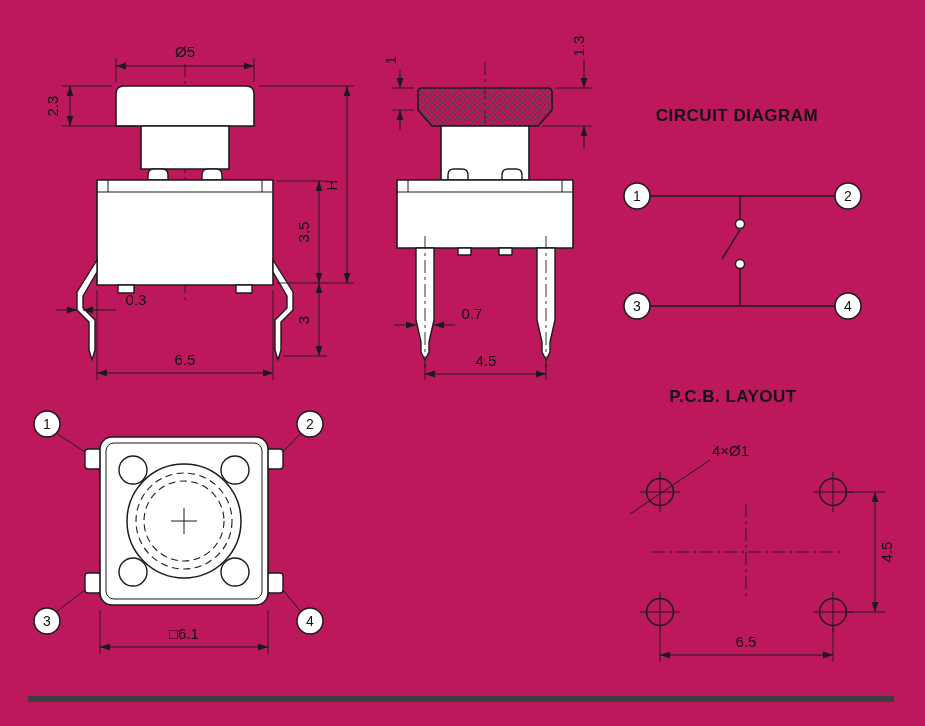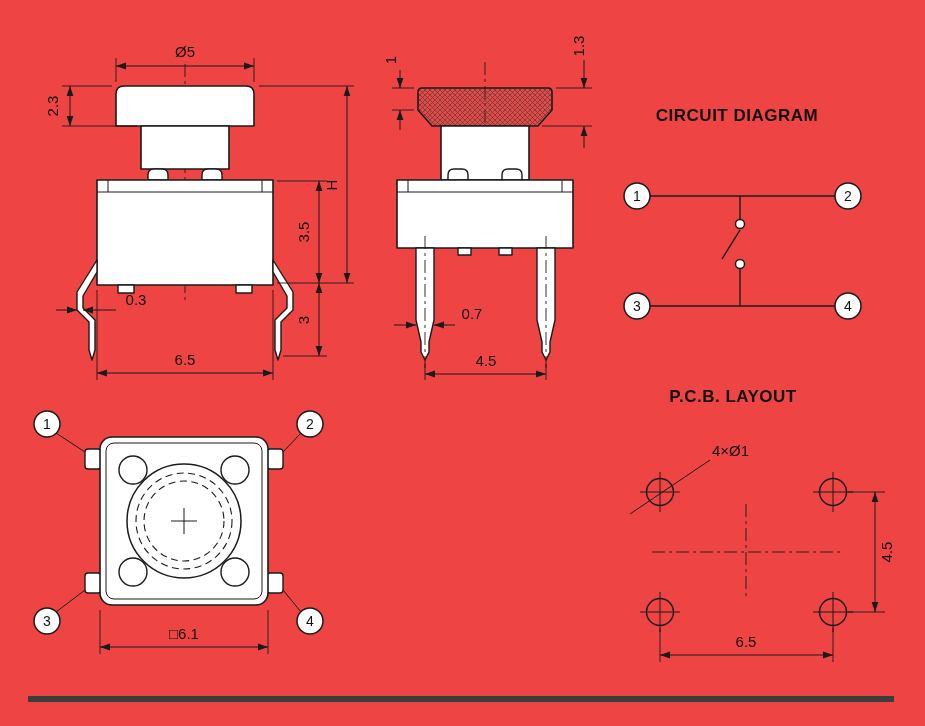--- a/index.html
+++ b/index.html
@@ -1,16 +1,16 @@
 <!DOCTYPE html>
 <html><head>
 <meta charset="utf-8">
 <style>
   html,body{margin:0;padding:0;background:#ffffff}
-  .sheet{width:925px;height:726px;position:relative;background:#ef4444;overflow:hidden}
+  .sheet{width:925px;height:726px;position:relative;background:#be185d;overflow:hidden}
   svg{display:block}
   svg text{font-family:"Liberation Sans","DejaVu Sans",sans-serif;fill:#111}
   .dimtext{font-size:15px}
   .title{font-size:17px;font-weight:bold;letter-spacing:.5px}
   .pinnum{font-size:14px;text-anchor:middle}
   .outline{fill:#fff;stroke:#1b1b1b;stroke-width:1.6;stroke-linejoin:round}
   .med{fill:#fff;stroke:#1b1b1b;stroke-width:1.4;stroke-linejoin:round}
   .thin{fill:none;stroke:#1b1b1b;stroke-width:1}
   .wire{fill:none;stroke:#1b1b1b;stroke-width:1.4}
   .dim{fill:none;stroke:#1b1b1b;stroke-width:1}

